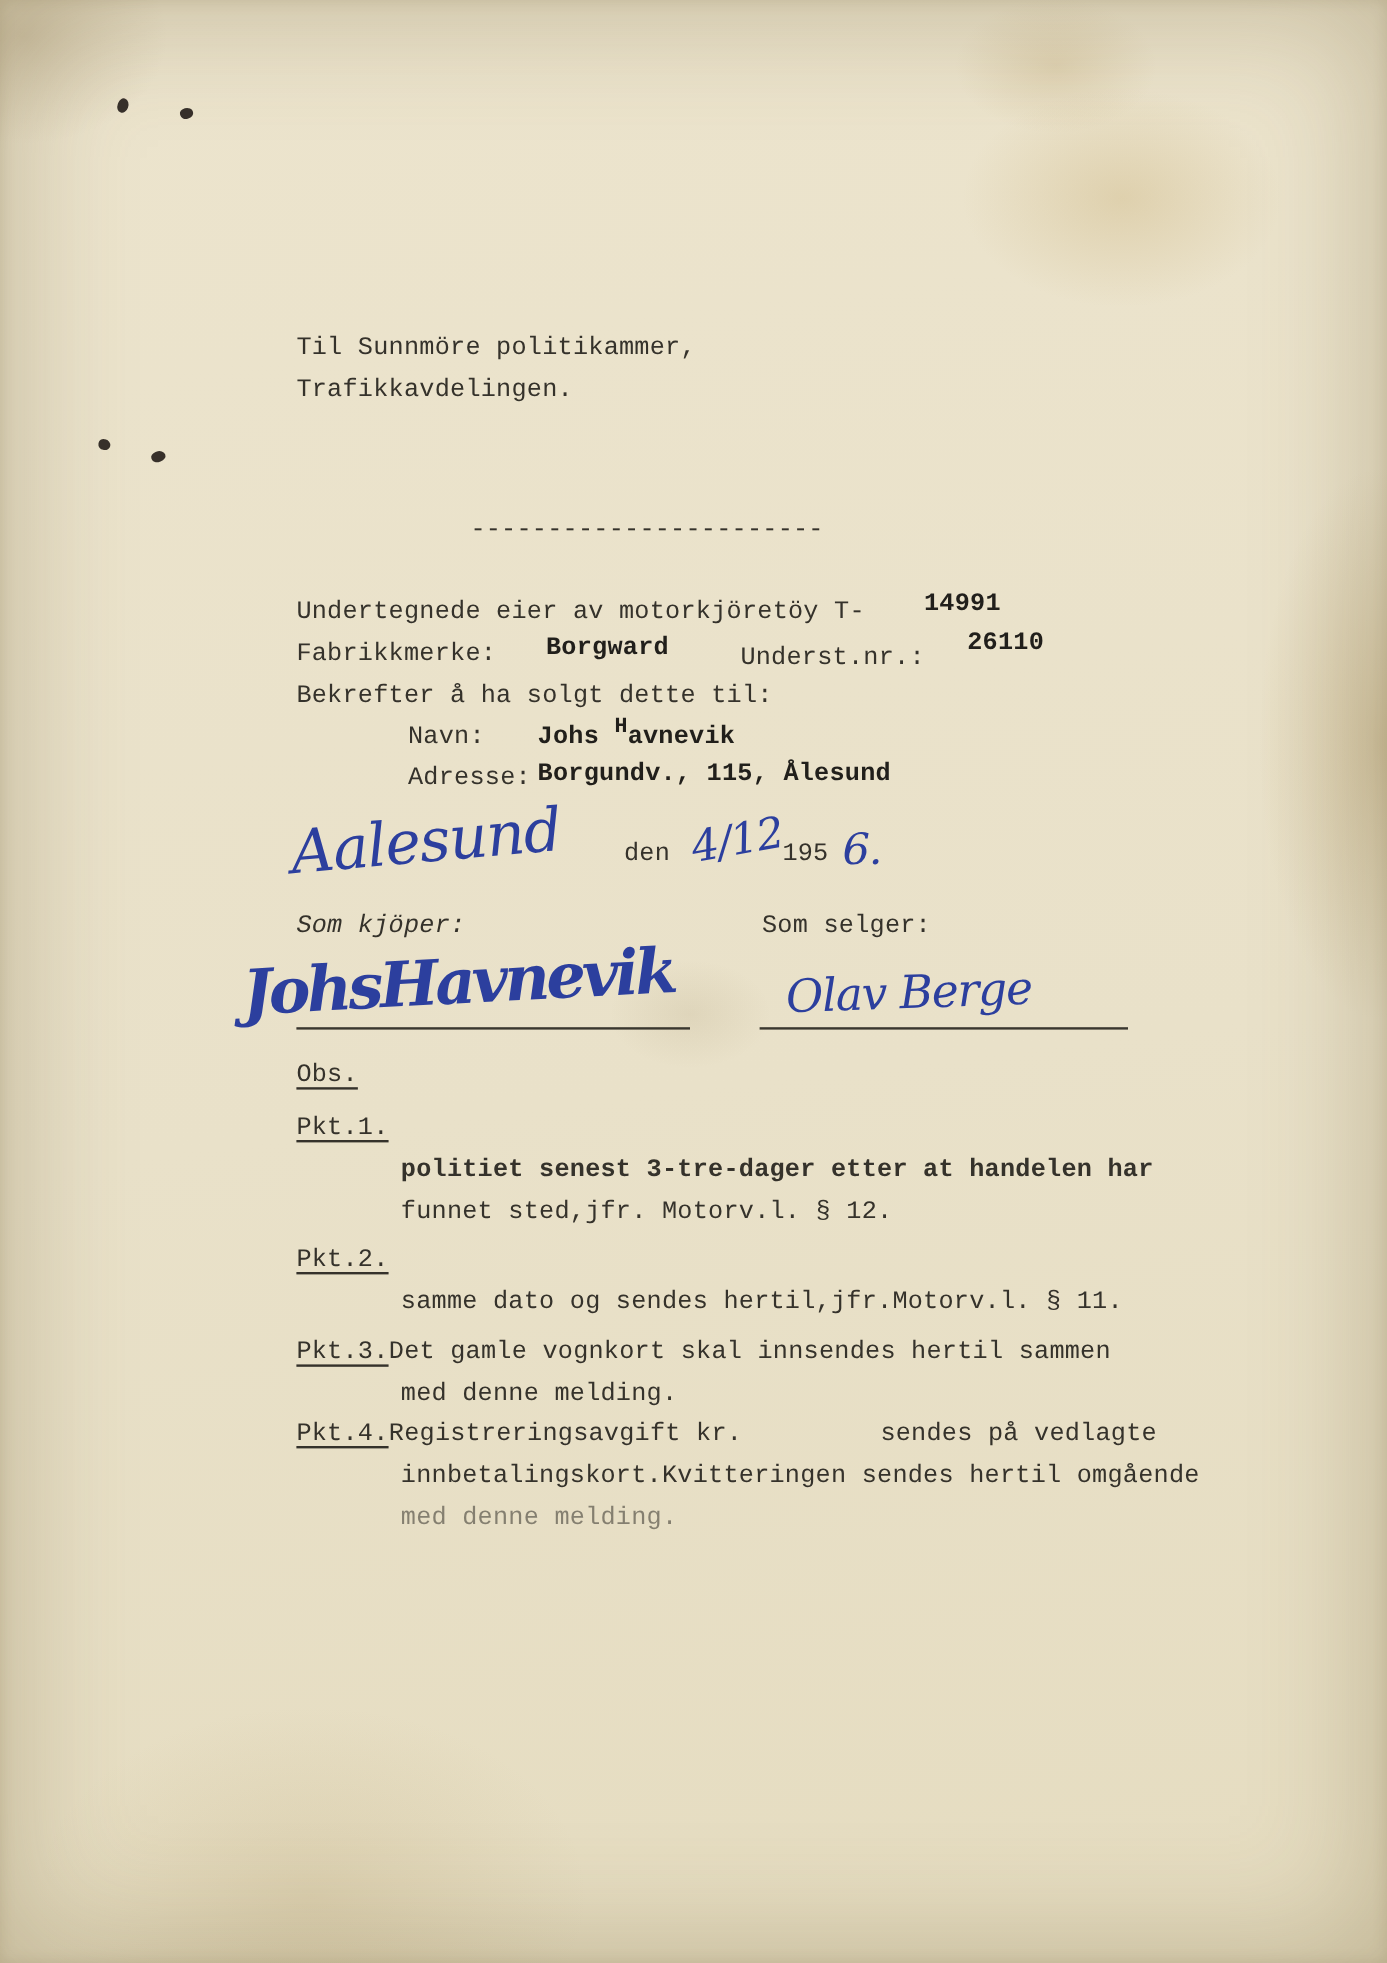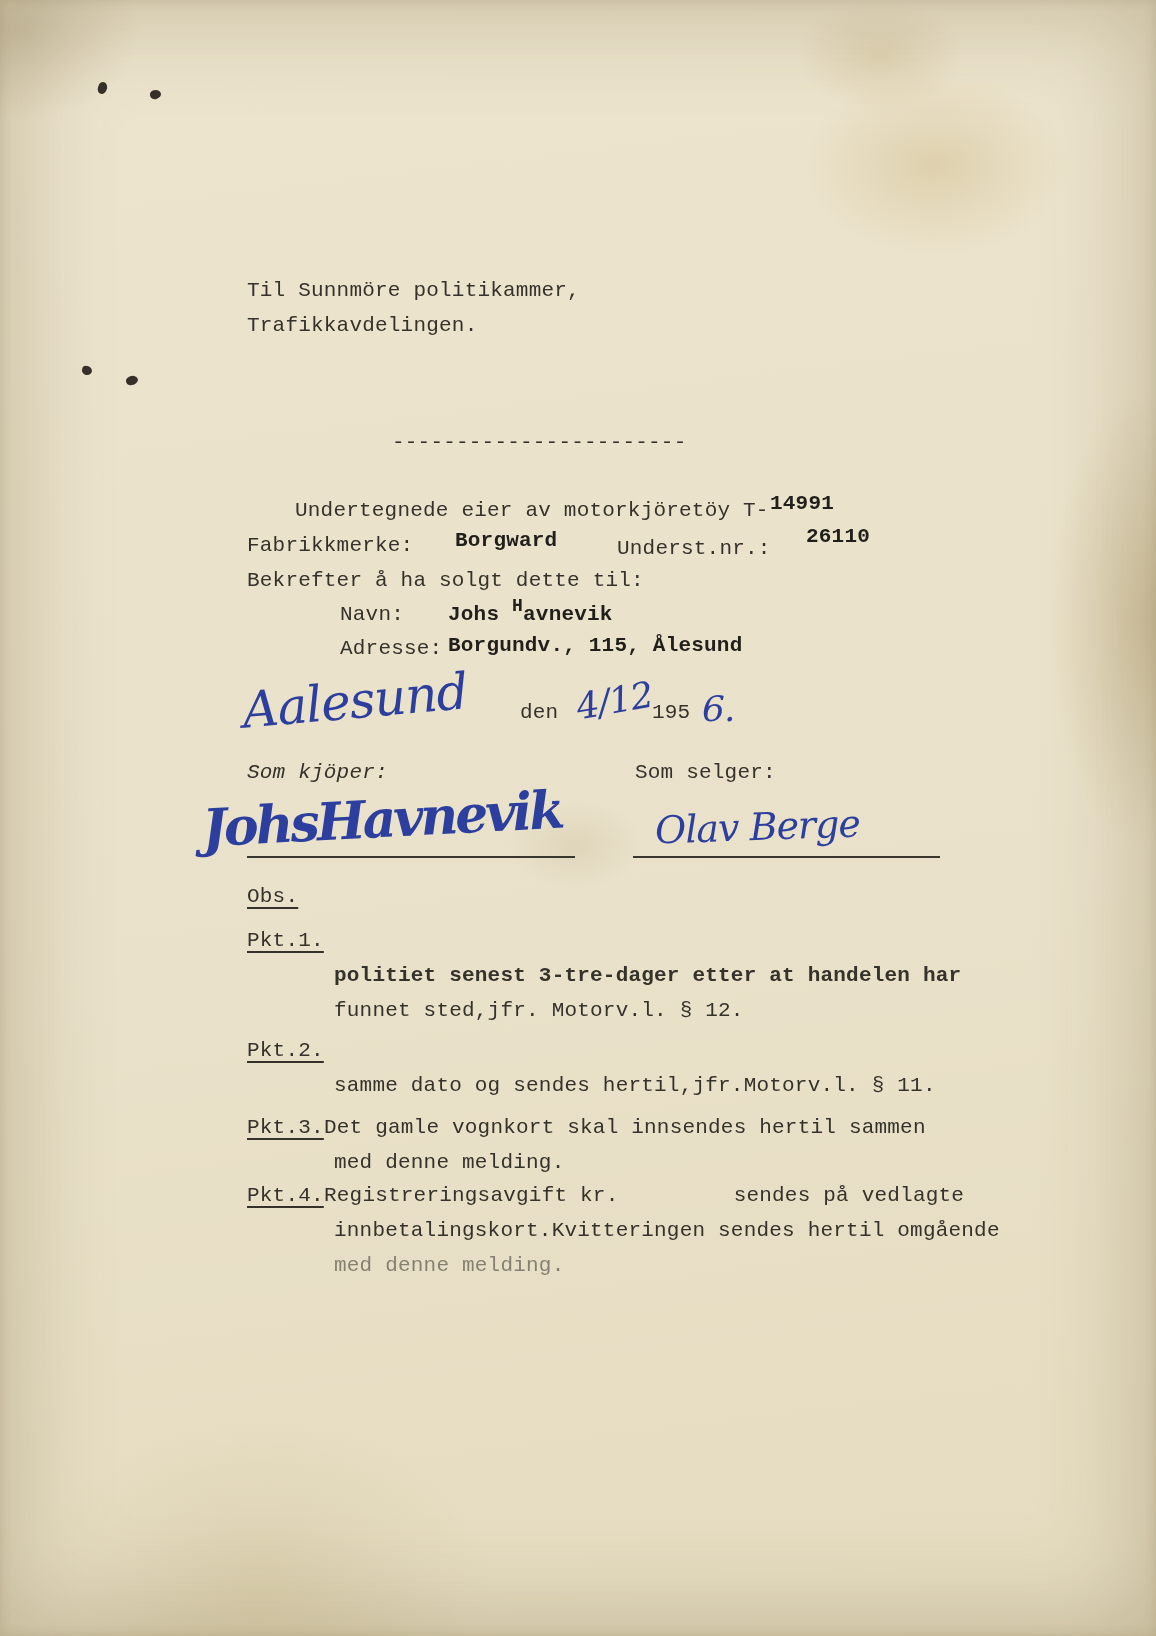--- a/index.html
+++ b/index.html
@@ -72,21 +72,21 @@
   <div class="mark" style="left:98px; top:82px; width:9px; height:12px; transform:rotate(20deg);"></div>
   <div class="mark" style="left:150px; top:90px; width:11px; height:9px; transform:rotate(-15deg);"></div>
   <div class="mark" style="left:82px; top:366px; width:10px; height:9px; transform:rotate(10deg);"></div>
   <div class="mark" style="left:126px; top:376px; width:12px; height:9px; transform:rotate(-20deg);"></div>
 
   <div class="tw" style="left:247px; top:278px;">Til Sunnmöre politikammer,</div>
   <div class="tw" style="left:247px; top:313px;">Trafikkavdelingen.</div>
 
   <div class="tw" style="left:392px; top:430px;">-----------------------</div>
 
-  <div class="tw" style="left:247px; top:498px;margin-left:48px;">Undertegnede eier av motorkjöretöy T-</div>
+  <div class="tw" style="left:247px; top:498px;">Undertegnede eier av motorkjöretöy T-</div>
   <div class="tw filled" style="left:750px; top:491px;margin-left:20px;">14991</div>
 
   <div class="tw" style="left:247px; top:533px;text-align:right;">Fabrikkmerke:</div>
   <div class="tw filled" style="left:455px; top:528px;">Borgward</div>
   <div class="tw" style="left:617px; top:536px;">Underst.nr.:</div>
   <div class="tw filled" style="left:806px; top:524px;">26110</div>
 
   <div class="tw" style="left:247px; top:568px;">Bekrefter å ha solgt dette til:</div>
 
   <div class="tw" style="left:340px; top:602px;">Navn:</div>

